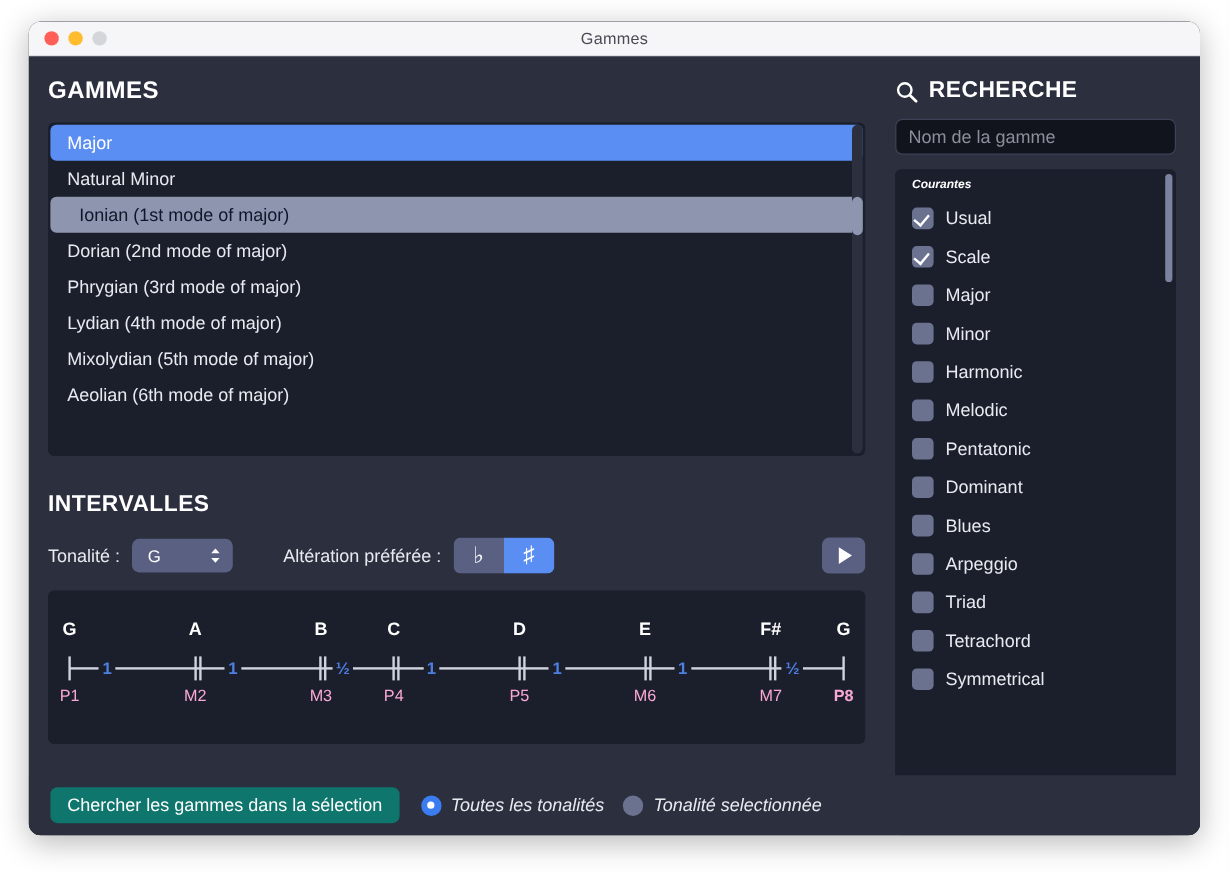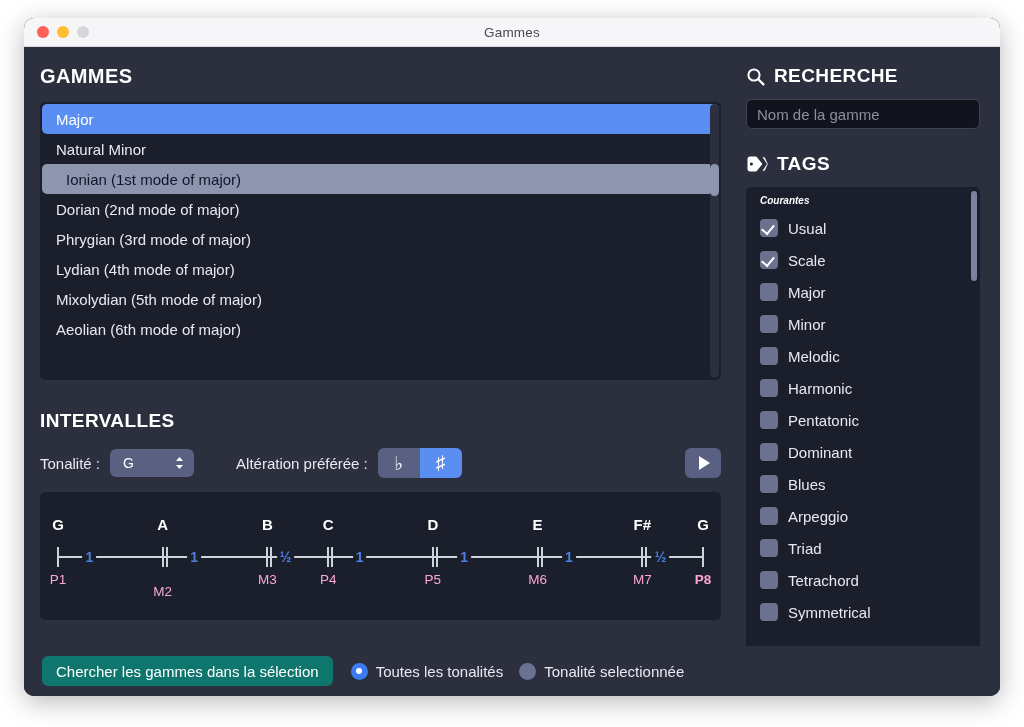--- a/index.html
+++ b/index.html
@@ -272,21 +272,21 @@
     justify-content: center;
     flex: none;
   }
   .radio.on { background: #3b7df0; }
   .radio.on::after {
     content: "";
     width: 6px; height: 6px;
     border-radius: 50%;
     background: #ffffff;
   }
-  .radio-label { font-size: 15px; color: #e8eaf0; white-space: nowrap; }
+  .radio-label { font-size: 15px; color: #e8eaf0; white-space: nowrap; font-style: italic; }
 
   
   .search-input {
     margin-top: 12px;
     height: 30px;
     width: 100%;
     background: #12141d;
     border: 1px solid #3d4257;
     border-radius: 6px;
     color: #8b8f9c;
@@ -438,21 +438,21 @@
         </div>
 
         <div class="ruler-box">
           <div class="ruler" id="ruler">
             <div class="ruler-line"></div>
           <div class="note" style="left: 0%;">G</div>
               <div class="tick" style="left: 0%;"></div>
               <div class="degree" style="left: 0%;">P1</div>
               <div class="note" style="left: 16.2338%;">A</div>
               <div class="tick dbl" style="left: 16.2338%;"></div>
-              <div class="degree" style="left: 16.2338%; margin-top: 12px;">M2</div>
+              <div class="degree" style="left: 16.2338%;">M2</div>
               <div class="note" style="left: 32.4675%;">B</div>
               <div class="tick dbl" style="left: 32.4675%;"></div>
               <div class="degree" style="left: 32.4675%;">M3</div>
               <div class="note" style="left: 41.8831%;">C</div>
               <div class="tick dbl" style="left: 41.8831%;"></div>
               <div class="degree" style="left: 41.8831%;">P4</div>
               <div class="note" style="left: 58.1169%;">D</div>
               <div class="tick dbl" style="left: 58.1169%;"></div>
               <div class="degree" style="left: 58.1169%;">P5</div>
               <div class="note" style="left: 74.3506%;">E</div>
@@ -482,30 +482,20 @@
             <svg width="19" height="19" viewBox="0 0 19 19">
               <circle cx="8" cy="8" r="5.6" fill="none" stroke="#ffffff" stroke-width="2"></circle>
               <line x1="12.3" y1="12.3" x2="17.4" y2="17.4" stroke="#ffffff" stroke-width="2.3" stroke-linecap="round"></line>
             </svg>
           </span>
           <span>RECHERCHE</span>
         </div>
 
         <input class="search-input" type="text" placeholder="Nom de la gamme" style="">
 
-        <div class="section-head small tags-head">
-          <span class="ico">
-            <svg width="22" height="18" viewBox="0 0 22 18">
-              <path d="M1.5 4.2 A2.6 2.6 0 0 1 4.1 1.6 L10.4 1.6 L16.4 9 L10.4 16.4 L4.1 16.4 A2.6 2.6 0 0 1 1.5 13.8 Z" fill="#ffffff"></path>
-              <circle cx="5.4" cy="9" r="1.5" fill="#1b1e2b"></circle>
-              <path d="M16.6 2.2 L21 9 L16.6 15.8 L18.6 15.8 L21.8 9 L18.6 2.2 Z" fill="#ffffff"></path>
-            </svg>
-          </span>
-          <span>TAGS</span>
-        </div>
 
         <div class="tags-box">
           <div class="tag-group">Courantes</div>
           <div id="tag-rows">
               <div class="tag-row">
                 <div class="cb on"></div>
                 <span>Usual</span>
               </div>
               <div class="tag-row">
                 <div class="cb on"></div>
@@ -514,25 +504,25 @@
               <div class="tag-row">
                 <div class="cb"></div>
                 <span>Major</span>
               </div>
               <div class="tag-row">
                 <div class="cb"></div>
                 <span>Minor</span>
               </div>
               <div class="tag-row">
                 <div class="cb"></div>
+                <span>Harmonic</span>
+              </div>
+              <div class="tag-row">
+                <div class="cb"></div>
                 <span>Melodic</span>
-              </div>
-              <div class="tag-row">
-                <div class="cb"></div>
-                <span>Harmonic</span>
               </div>
               <div class="tag-row">
                 <div class="cb"></div>
                 <span>Pentatonic</span>
               </div>
               <div class="tag-row">
                 <div class="cb"></div>
                 <span>Dominant</span>
               </div>
               <div class="tag-row">

